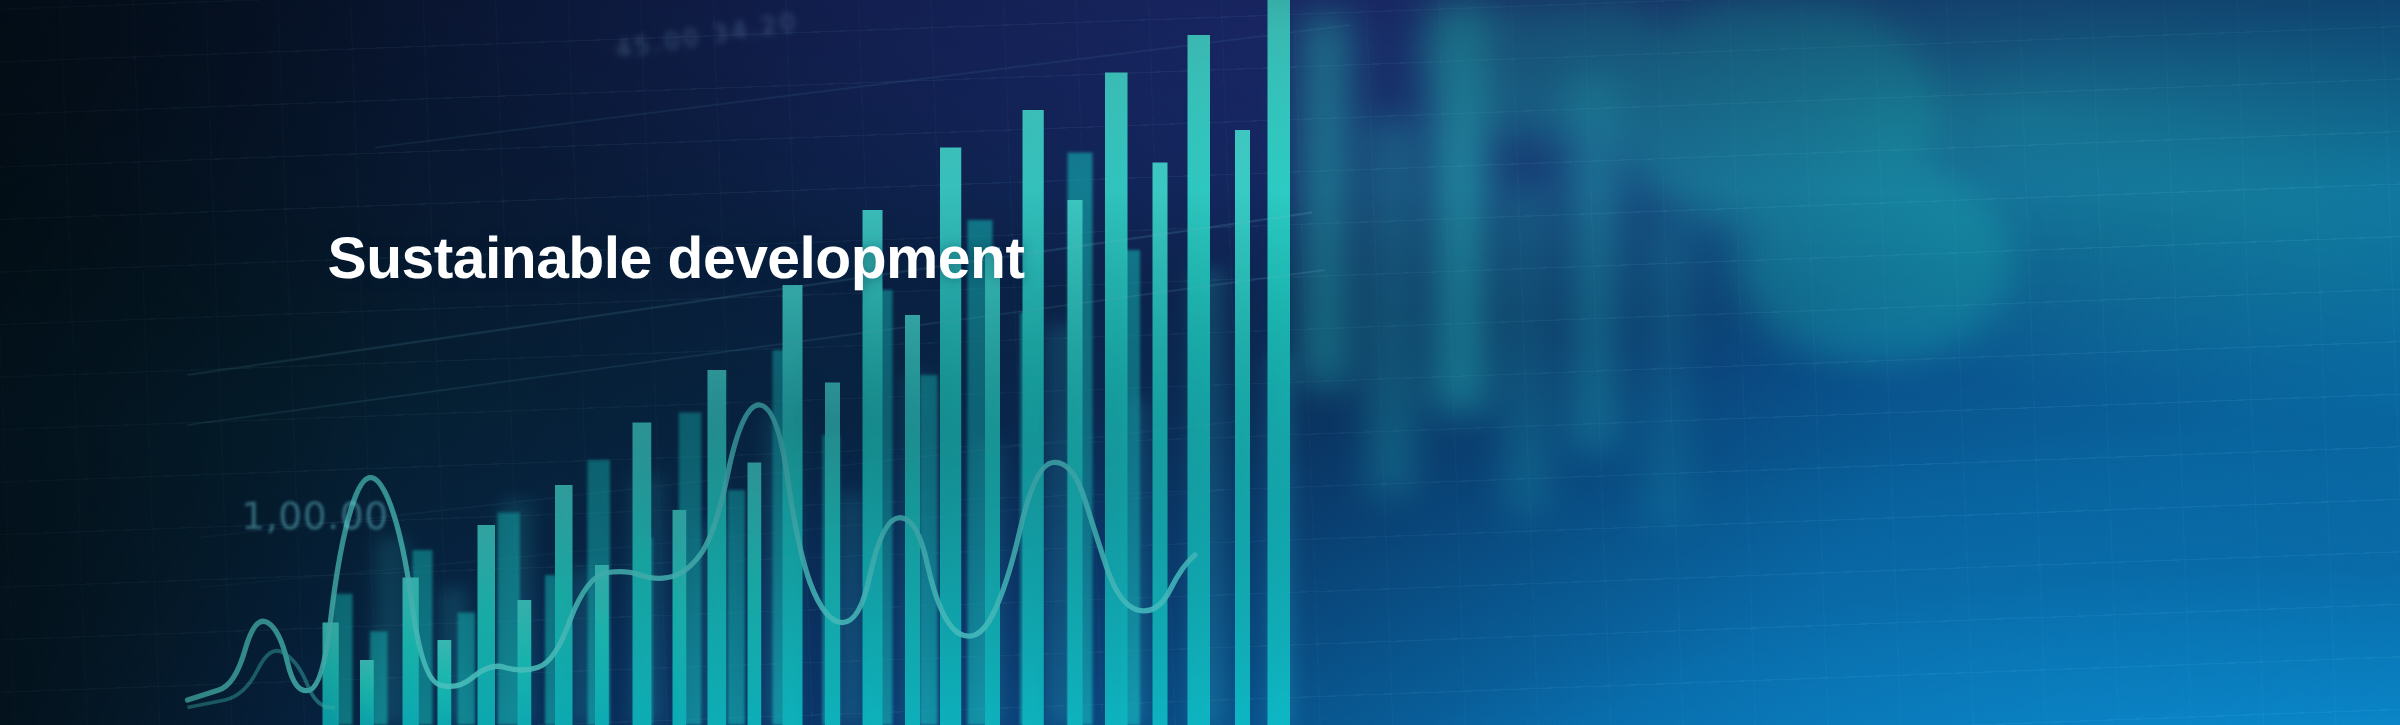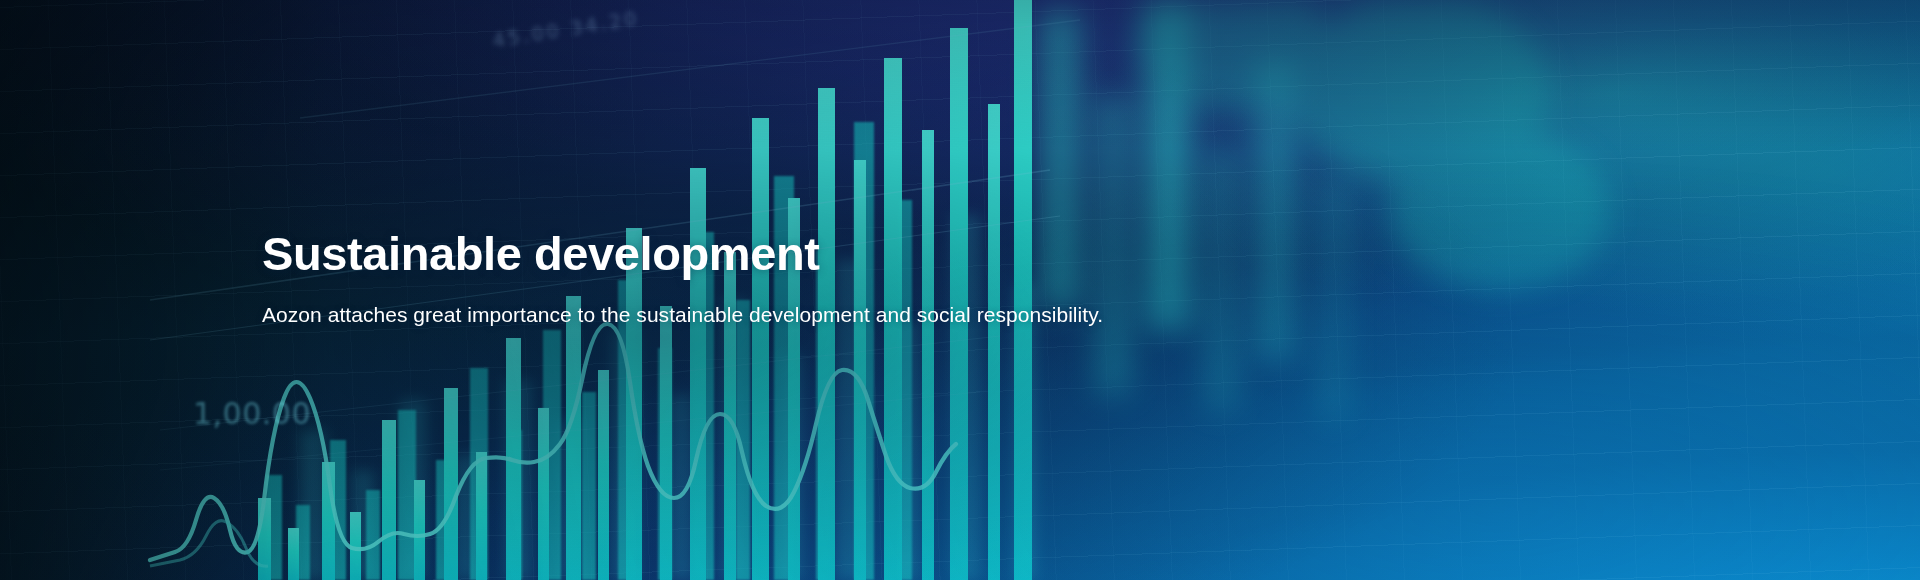--- a/index.html
+++ b/index.html
@@ -147,21 +147,20 @@
       linear-gradient(to bottom, rgba(3,12,22,0.30) 0%, rgba(0,0,0,0) 26%);
   }
 
   
   .copy {
     position: absolute;
     left: 262px;
     top: 182px;
     width: 1250px;
     z-index: 9;
-    margin-top: 48px;
   }
   .title {
     font-family: "Liberation Sans", sans-serif;
     font-size: 47px;
     font-weight: 700;
     line-height: 1.04;
     color: #ffffff;
     letter-spacing: -0.4px;
     text-shadow: 0 1px 9px rgba(0,30,60,0.42);
   }
@@ -307,16 +306,15 @@
   </svg>
 
   <div class="bg-layer haze"></div>
   <div class="bg-layer vignette"></div>
 
   <div class="ghost-num ghost-axis">1,00.00</div>
   <div class="ghost-num ghost-top">45.00 34.20</div>
 
   <div class="copy">
     <h1 class="title">Sustainable development</h1>
-    <p class="subtitle">Aozon attaches great importance to the sustainable development and social responsibility.</p>
   </div>
 
 </div>
 
 </body></html>

